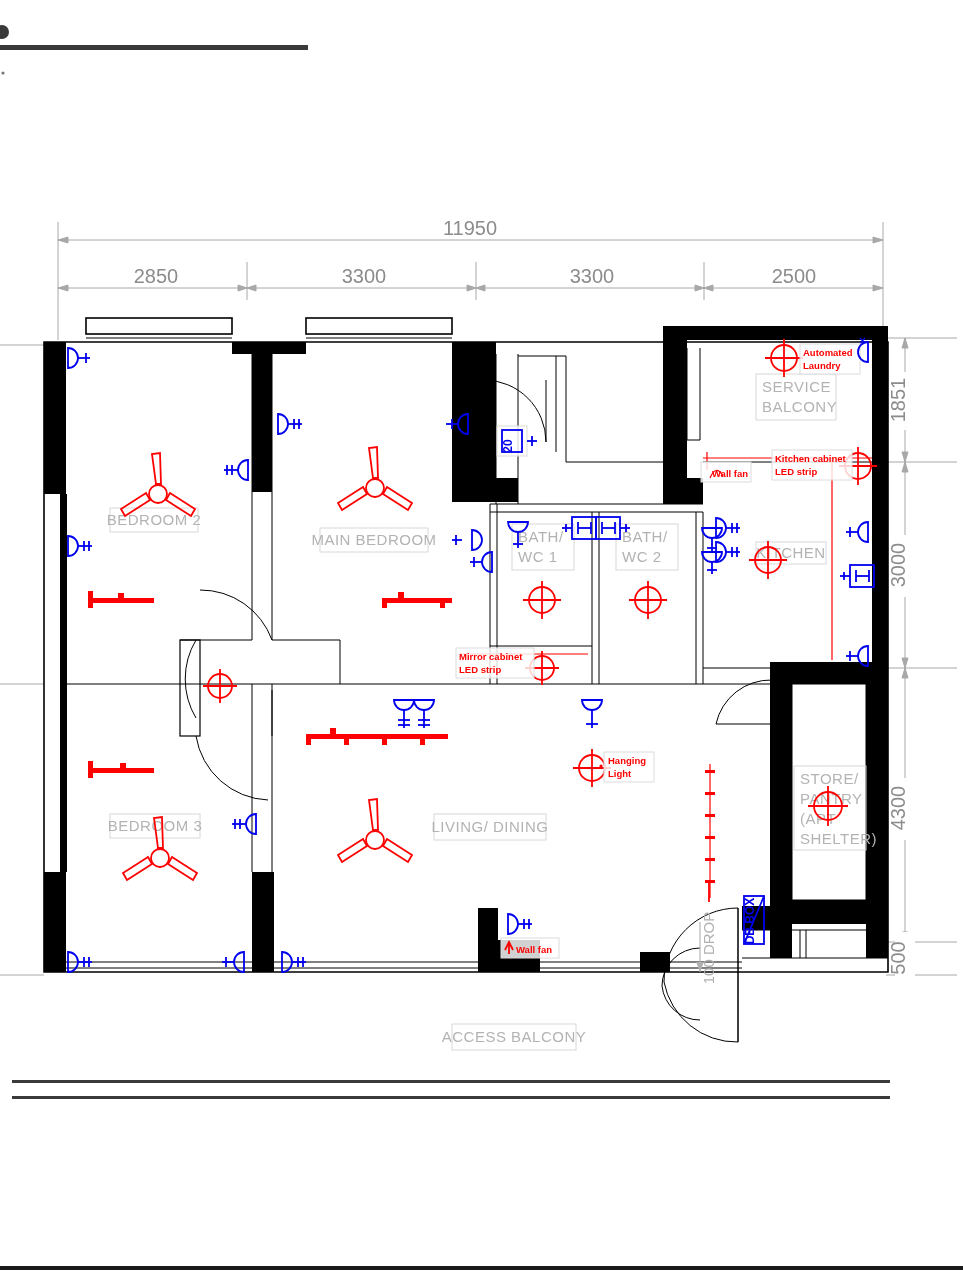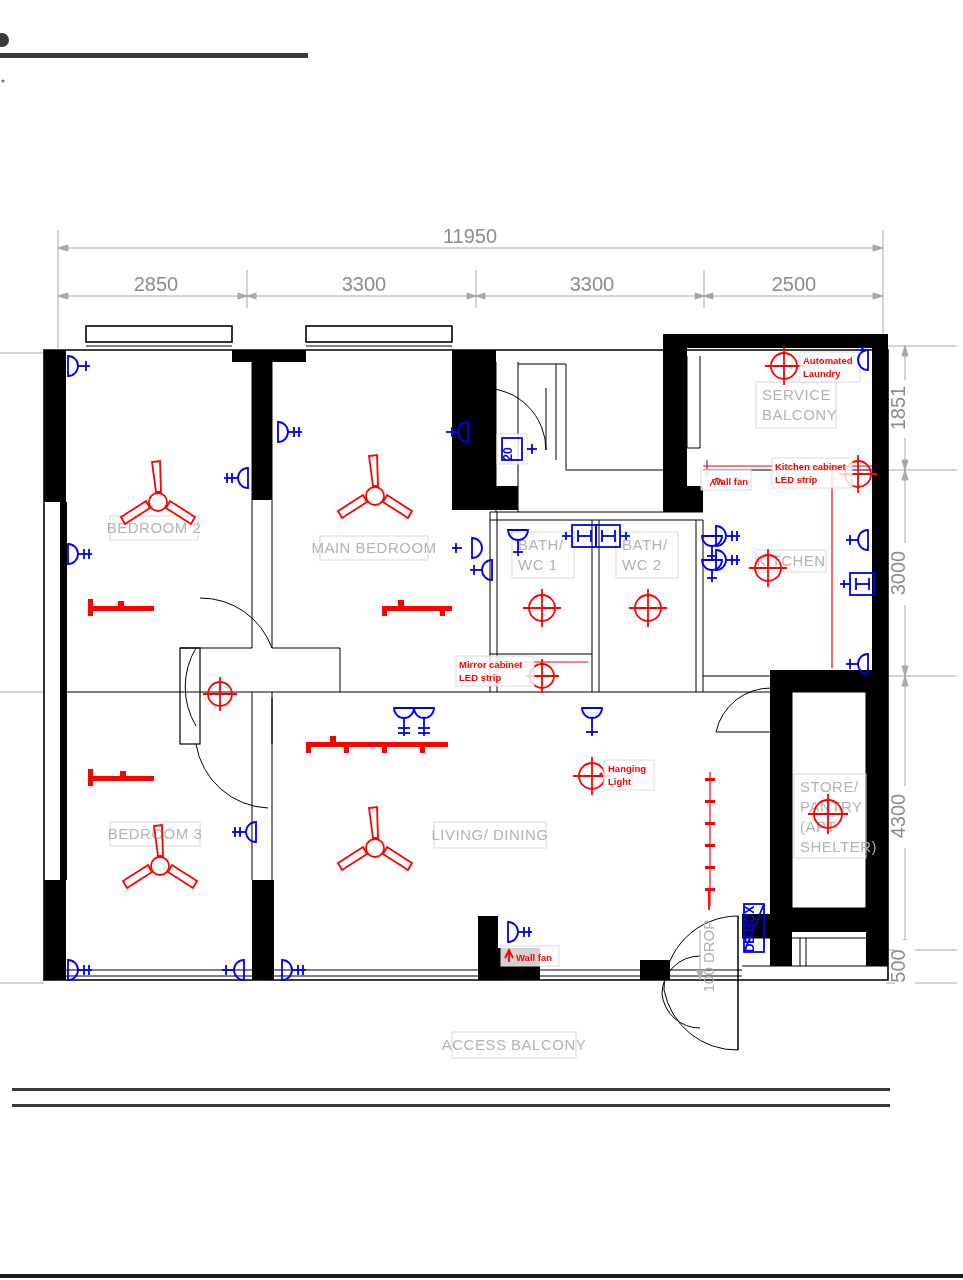--- a/index.html
+++ b/index.html
@@ -1,19 +1,19 @@
 <!DOCTYPE html>
 <html><head>
 <meta charset="utf-8">
 <title>Floor Plan</title>
 <style>
   html,body{margin:0;padding:0;background:#ffffff;}
   body{width:963px;height:1280px;position:relative;overflow:hidden;
        font-family:"Liberation Sans", sans-serif;}
-  #sheet{position:absolute;left:0;top:8px;width:963px;height:1165px;}
+  #sheet{position:absolute;left:0;top:0;width:963px;height:1165px;}
   svg{display:block;}
   .dimtext{font-family:"Liberation Sans",sans-serif;font-size:20px;fill:#8c8c8c;}
   .roomtext{font-family:"Liberation Sans",sans-serif;font-size:15px;fill:#b3b3b3;letter-spacing:0.5px;}
   .anntext{font-family:"Liberation Sans",sans-serif;font-size:9.5px;fill:#ff0000;font-weight:bold;}
   .boxtext{font-family:"Liberation Sans",sans-serif;font-size:12px;fill:#0000ee;font-weight:bold;}
   .droptext{font-family:"Liberation Sans",sans-serif;font-size:15px;fill:#b0b0b0;}
   .labelbox{fill:none;stroke:#d8d8d8;stroke-width:1;}
   .annbox{fill:#ffffff;fill-opacity:0.82;stroke:#dcdcdc;stroke-width:1;}
   .wallthin{stroke:#000;stroke-width:1.6;fill:none;}
   .wallhair{stroke:#000;stroke-width:1;fill:none;}

